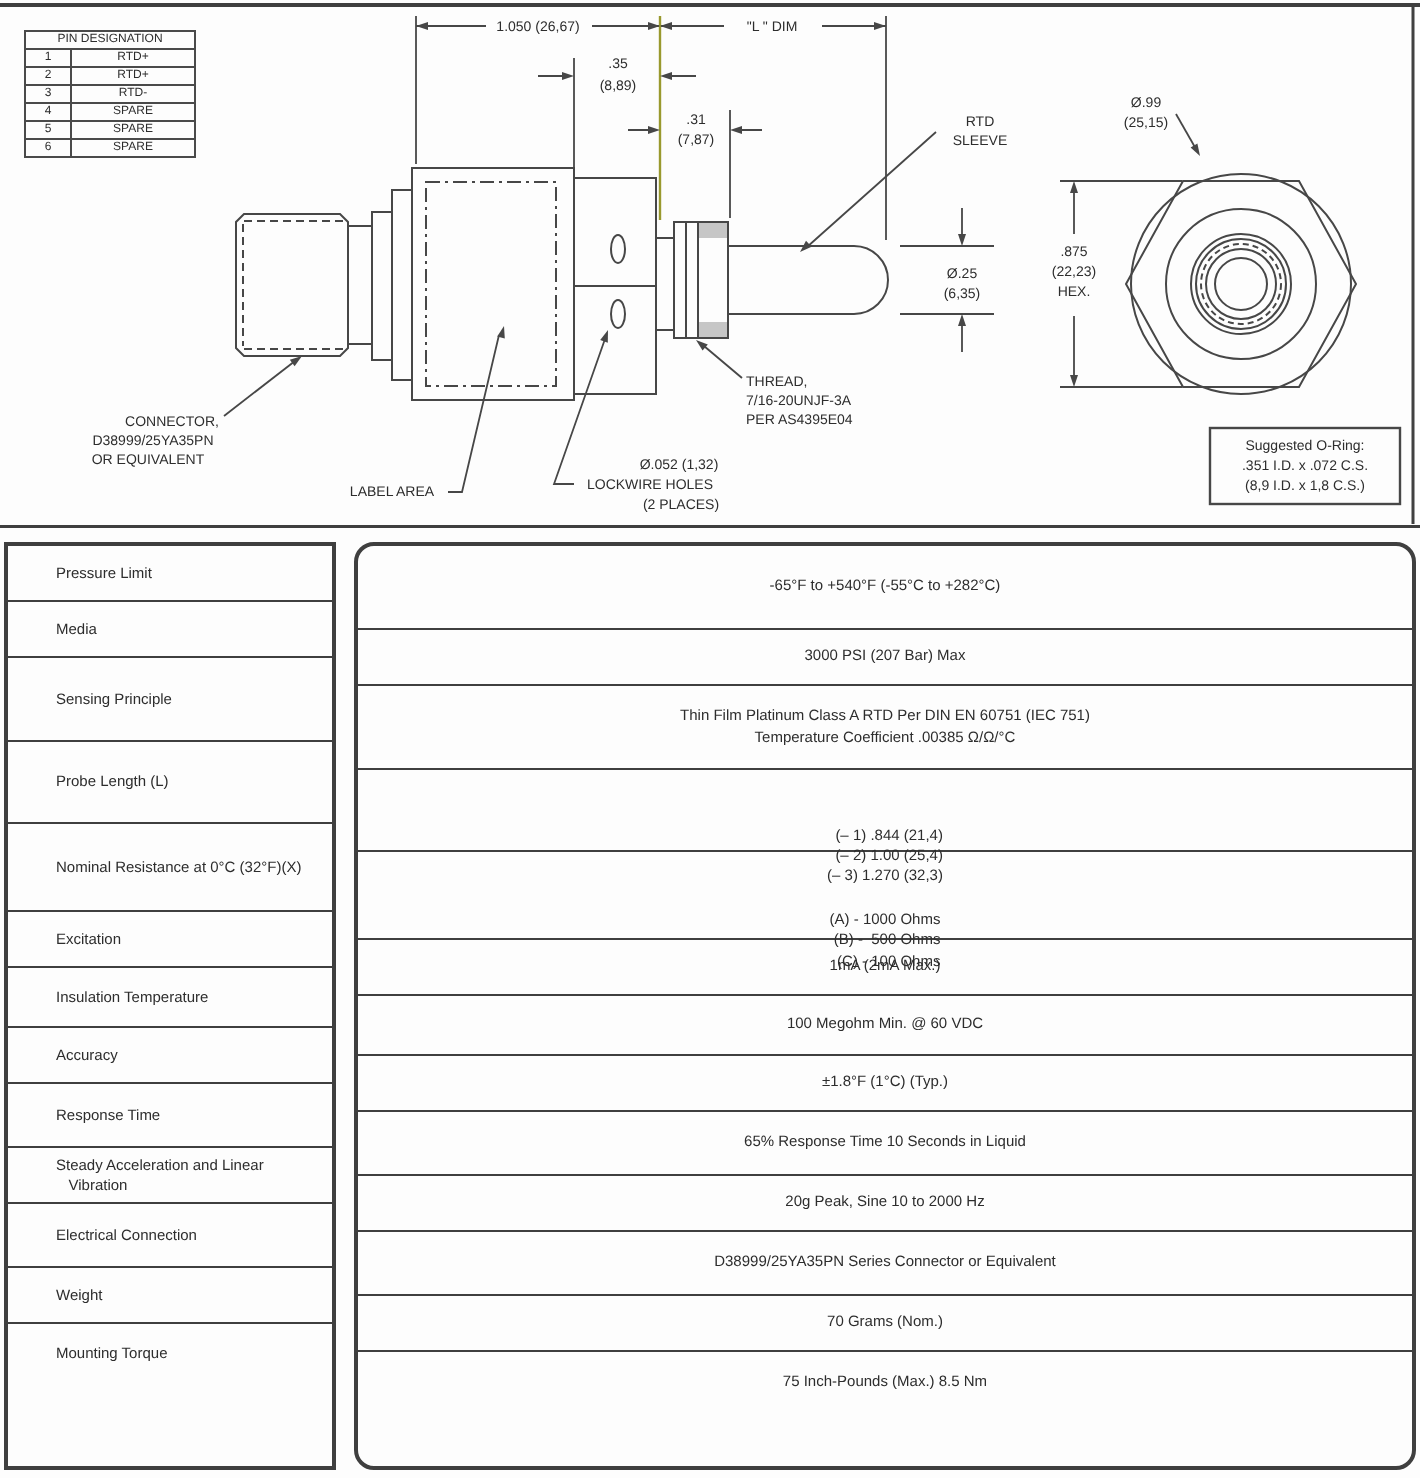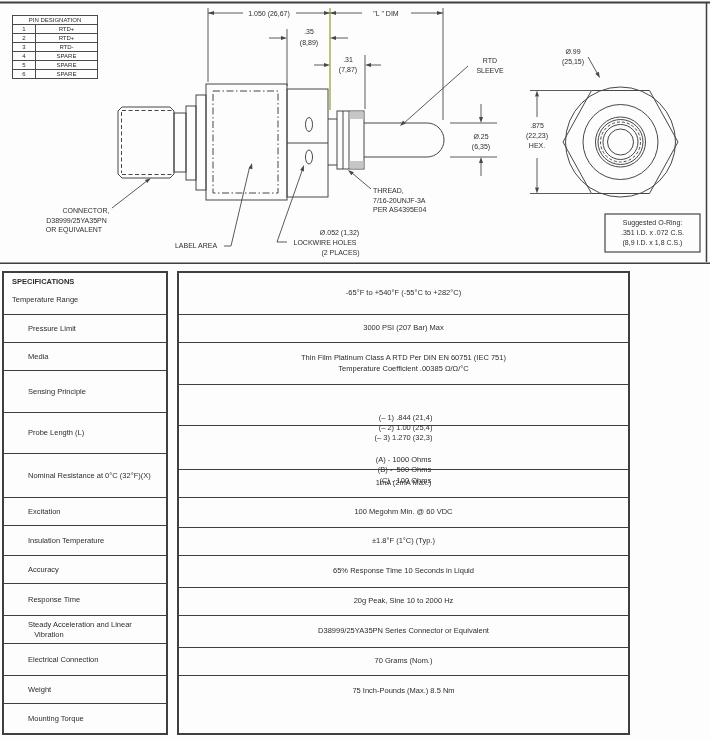--- a/index.html
+++ b/index.html
@@ -10,21 +10,21 @@
   .pin-table{position:absolute;left:12px;top:15px;width:84px;border:1px solid #4a4a4a;
              background:#fdfdfd;font-size:6px;line-height:8px;}
   .pin-header{height:8px;text-align:center;border-bottom:1px solid #4a4a4a;}
   .pin-row{display:flex;height:8px;border-bottom:1px solid #4a4a4a;}
   .pin-row:last-child{border-bottom:none;}
   .pin-num{width:22px;border-right:1px solid #4a4a4a;text-align:center;}
   .pin-val{flex:1;text-align:center;}
   
   .spec-box{position:absolute;top:271px;border:2px solid #3f3f3f;box-sizing:border-box;background:#fdfdfd;}
   .spec-left{left:2px;width:166px;height:464px;}
-  .spec-right{left:177px;width:453px;height:464px;}
+  .spec-right{left:177px;width:531px;height:464px;border-radius:10px;}
   .srow{border-bottom:1.5px solid #3f3f3f;box-sizing:border-box;display:flex;align-items:center;}
   .srow:last-child{border-bottom:none;}
   .lab{padding-left:24px;font-size:7.5px;line-height:1.25;white-space:pre-line;}
   .row-first{flex-direction:column;align-items:flex-start;justify-content:flex-start;
              padding-left:8px;padding-top:4px;}
   .spec-head{font-weight:bold;font-size:7.5px;}
   .row-first .lab-inner{font-size:7.5px;margin-top:9px;}
   .val{justify-content:center;text-align:center;}
   .vtext{white-space:pre-line;font-size:7.5px;line-height:1.35;}
   .vtext.left{white-space:pre;text-align:right;display:inline-block;margin-top:46px;}
@@ -167,24 +167,20 @@
         <div class="pin-num">5</div>
         <div class="pin-val">SPARE</div>
       </div>
     <div class="pin-row">
         <div class="pin-num">6</div>
         <div class="pin-val">SPARE</div>
       </div>
   </div>
 
   <div class="spec-box spec-left">
-    <div class="srow row-first" style="height:42px">
-      <div class="spec-head">SPECIFICATIONS</div>
-      <div class="lab-inner">Temperature Range</div>
-    </div>
     <div class="srow lab" style="height:28px"><span>Pressure Limit</span></div>
     <div class="srow lab" style="height:28px"><span>Media</span></div>
     <div class="srow lab" style="height:42px"><span>Sensing Principle</span></div>
     <div class="srow lab" style="height:41px"><span>Probe Length (L)</span></div>
     <div class="srow lab" style="height:44px"><span>Nominal Resistance at 0°C (32°F)(X)</span></div>
     <div class="srow lab" style="height:28px"><span>Excitation</span></div>
     <div class="srow lab" style="height:30px"><span>Insulation Temperature</span></div>
     <div class="srow lab" style="height:28px"><span>Accuracy</span></div>
     <div class="srow lab" style="height:32px"><span>Response Time</span></div>
     <div class="srow lab" style="height:28px"><span>Steady Acceleration and Linear

